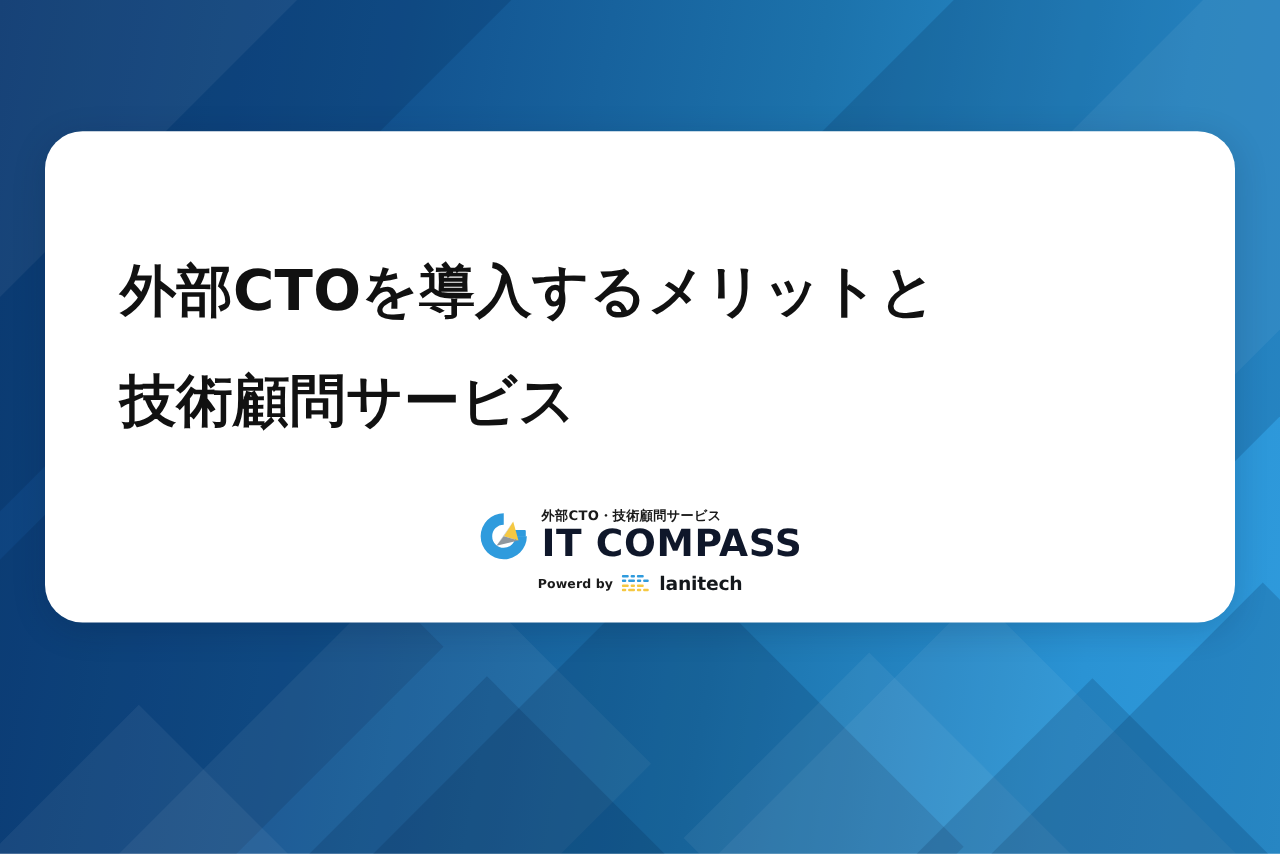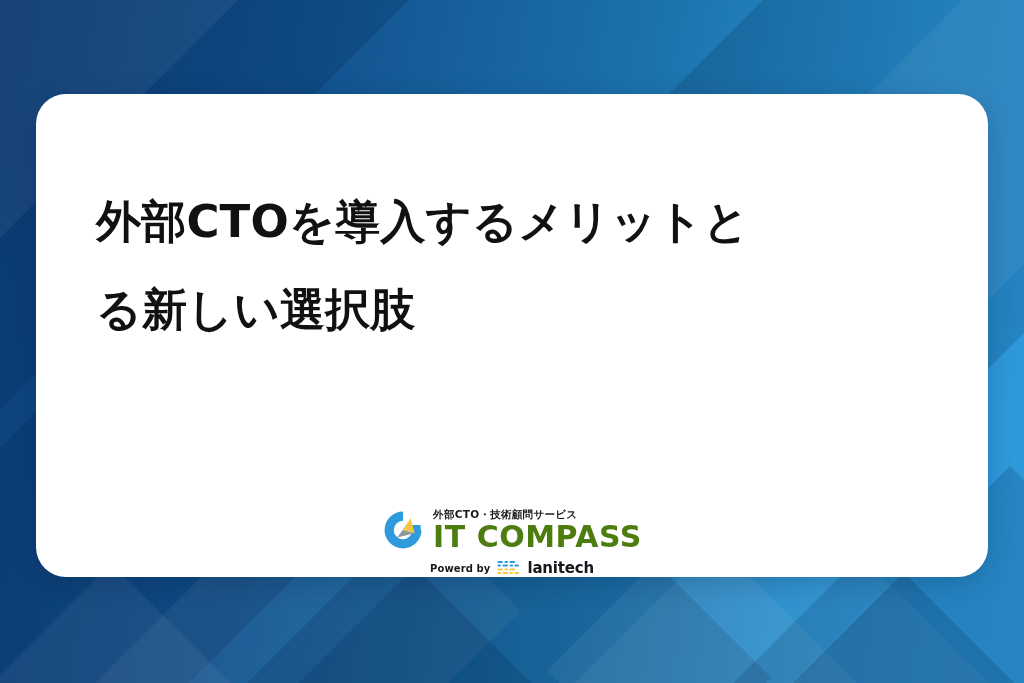--- a/index.html
+++ b/index.html
@@ -106,23 +106,23 @@
   .band.w13 {
     left: 380px; top: 545px;
     width: 210px; height: 480px;
     transform: rotate(-45deg);
   }
 
   
   #card {
     position: absolute;
     left: 36px;
-    top: 94px;
+    top: 105px;
     width: 952px;
-    height: 483px;
+    height: 393px;
     background: #ffffff;
     border-radius: 30px;
     box-shadow: 0 6px 26px rgba(0, 20, 50, 0.18);
     display: flex;
     flex-direction: column;
   }
 
   #title-block {
     padding: 84px 60px 0 60px;
     flex: 0 0 auto;
@@ -133,20 +133,21 @@
     font-size: 45px;
     line-height: 88px;
     letter-spacing: 0.2px;
     color: #111111;
     white-space: nowrap;
   }
 
   
   #logo-block {
     margin-top: auto;
+    margin-bottom: 22px;
     display: flex;
     flex-direction: column;
     align-items: center;
   }
   #logo-main {
     display: flex;
     align-items: center;
     gap: 9px;
   }
   #compass-icon {
@@ -166,21 +167,21 @@
     font-size: 10.5px;
     font-weight: 700;
     color: #1a1a1a;
     letter-spacing: 0.3px;
     margin-bottom: 3px;
   }
   #logo-wordmark {
     font-family: "DejaVu Sans", "Liberation Sans", sans-serif;
     font-size: 30px;
     font-weight: 700;
-    color: #4d7c0f;
+    color: #0f172a;
     letter-spacing: 0.5px;
   }
   #logo-powered {
     margin-top: 7px;
     display: flex;
     align-items: center;
     gap: 7px;
   }
   #powered-label {
     font-family: "DejaVu Sans", "Liberation Sans", sans-serif;
@@ -220,21 +221,21 @@
     <div class="band b-light w10"></div>
     <div class="band b-dark  w11"></div>
     <div class="band b-light w12"></div>
     <div class="band b-dark  w13"></div>
   </div>
 
   <div id="card">
 
     <div id="title-block">
       <div class="title-line">外部CTOを導入するメリットと</div>
-      <div class="title-line">る新しい選択肢</div>
+      <div class="title-line">技術顧問サービス</div>
     </div>
 
     <div id="logo-block">
 
       <div id="logo-main">
         <svg id="compass-icon" viewBox="0 0 100 100">
           <path d="M50 6 A44 44 0 1 0 94 50 L72 50 A22 22 0 1 1 50 28 Z" fill="#2f9bdd"></path>
           <rect x="66" y="38" width="26" height="13" rx="2" fill="#2f9bdd"></rect>
           <polygon points="68,22 78,58 50,50" fill="#f5c842"></polygon>
           <polygon points="68,22 50,50 36,68" fill="#b9bfc4"></polygon>

